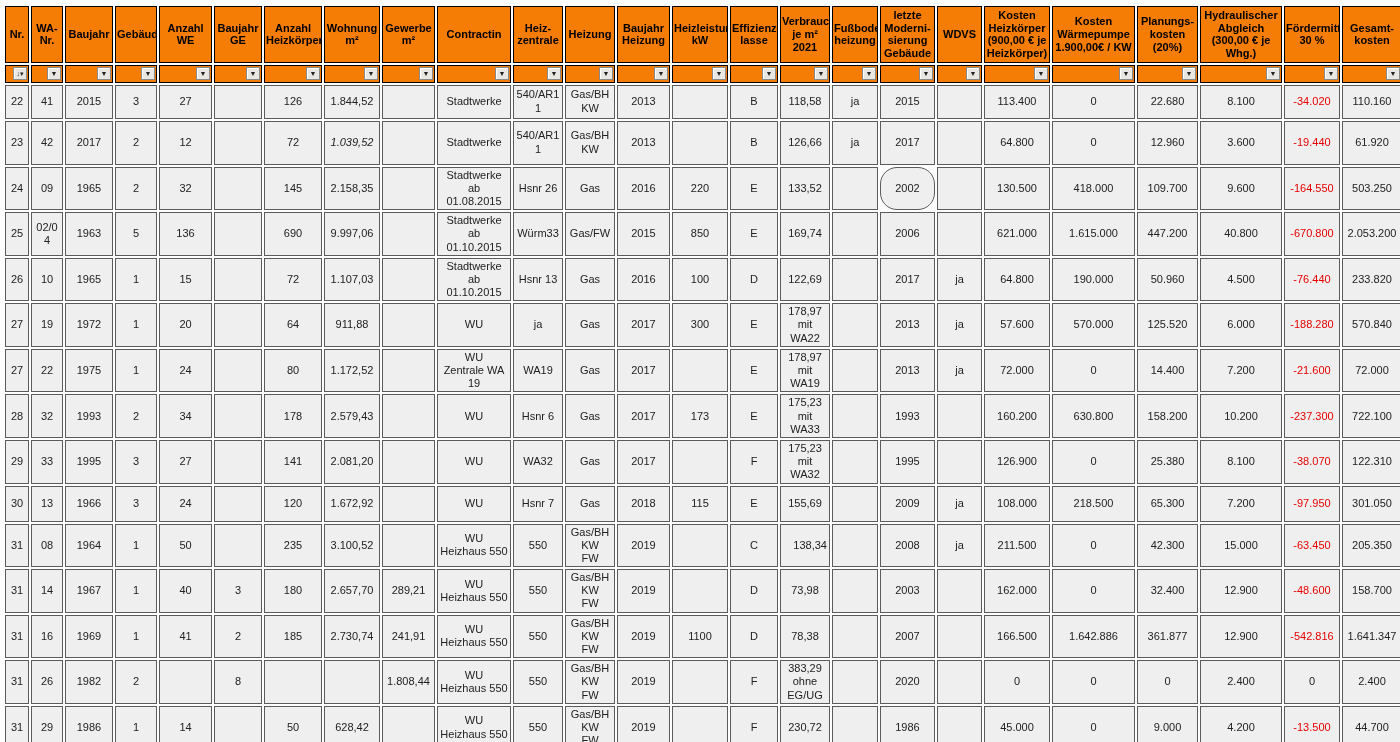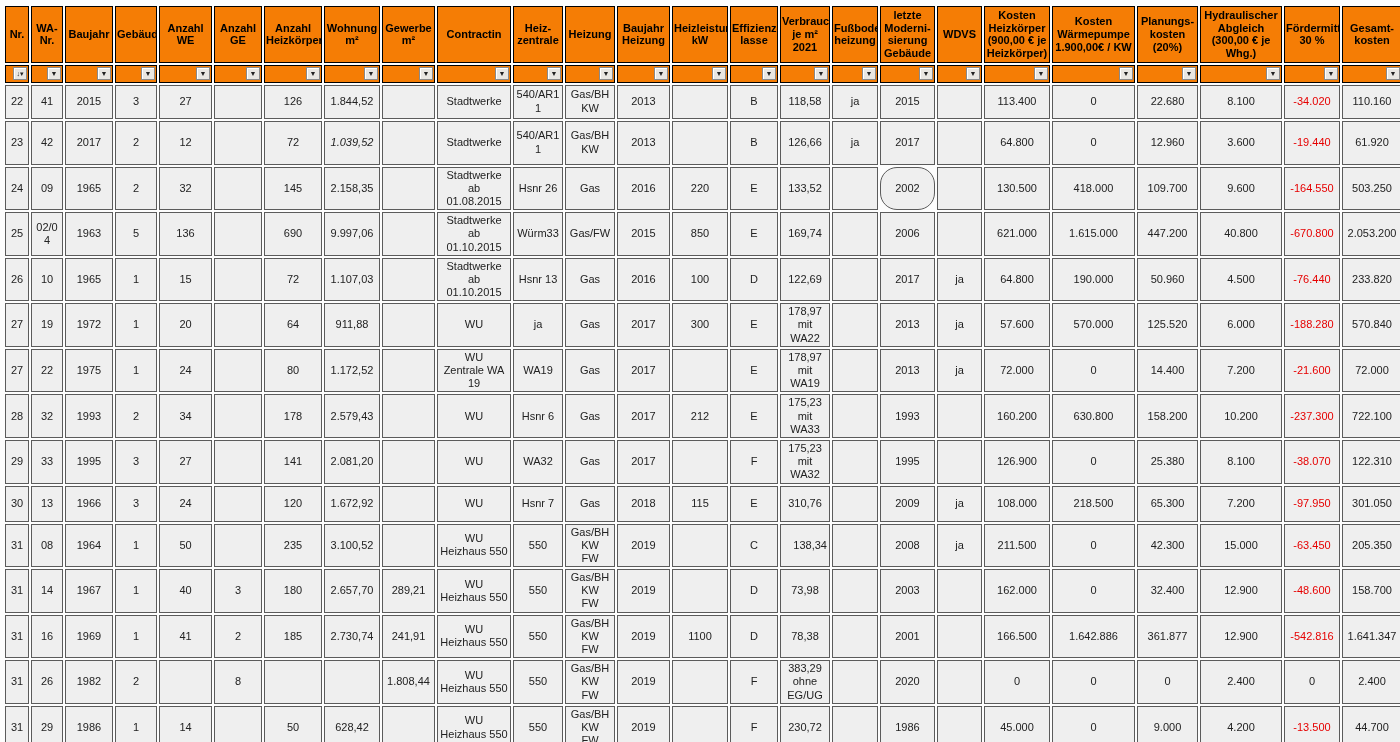--- a/index.html
+++ b/index.html
@@ -61,21 +61,21 @@
         <col style="width: 56px;">
         <col style="width: 60px;">
       </colgroup>
     <thead>
       <tr id="header-row">
           <th class="hdr">Nr.</th>
           <th class="hdr">WA-Nr.</th>
           <th class="hdr">Baujahr</th>
           <th class="hdr">Gebäude</th>
           <th class="hdr">Anzahl WE</th>
-          <th class="hdr">Anzahl GE</th>
+          <th class="hdr">Baujahr GE</th>
           <th class="hdr">Anzahl
 Heizkörper</th>
           <th class="hdr">Wohnung
 m²</th>
           <th class="hdr">Gewerbe
 m²</th>
           <th class="hdr">Contractin</th>
           <th class="hdr">Heiz-
 zentrale</th>
           <th class="hdr">Heizung</th>
@@ -443,21 +443,21 @@
           <td class="cell" style="height: 30px;">2</td>
           <td class="cell" style="height: 30px;">34</td>
           <td class="cell" style="height: 30px;"></td>
           <td class="cell" style="height: 30px;">178</td>
           <td class="cell" style="height: 30px;">2.579,43</td>
           <td class="cell" style="height: 30px;"></td>
           <td class="cell" style="height: 30px;">WU</td>
           <td class="cell" style="height: 30px;">Hsnr 6</td>
           <td class="cell" style="height: 30px;">Gas</td>
           <td class="cell" style="height: 30px;">2017</td>
-          <td class="cell" style="height: 30px;">212</td>
+          <td class="cell" style="height: 30px;">173</td>
           <td class="cell" style="height: 30px;">E</td>
           <td class="cell" style="height: 30px;">175,23 mit
 WA33</td>
           <td class="cell" style="height: 30px;"></td>
           <td class="cell" style="height: 30px;">1993</td>
           <td class="cell" style="height: 30px;"></td>
           <td class="cell" style="height: 30px;">160.200</td>
           <td class="cell" style="height: 30px;">630.800</td>
           <td class="cell" style="height: 30px;">158.200</td>
           <td class="cell" style="height: 30px;">10.200</td>
@@ -501,21 +501,21 @@
           <td class="cell" style="height: 20px;"></td>
           <td class="cell" style="height: 20px;">120</td>
           <td class="cell" style="height: 20px;">1.672,92</td>
           <td class="cell" style="height: 20px;"></td>
           <td class="cell" style="height: 20px;">WU</td>
           <td class="cell" style="height: 20px;">Hsnr 7</td>
           <td class="cell" style="height: 20px;">Gas</td>
           <td class="cell" style="height: 20px;">2018</td>
           <td class="cell" style="height: 36px;">115</td>
           <td class="cell" style="height: 20px;">E</td>
-          <td class="cell" style="height: 20px;">310,76</td>
+          <td class="cell" style="height: 20px;">155,69</td>
           <td class="cell" style="height: 20px;"></td>
           <td class="cell" style="height: 20px;">2009</td>
           <td class="cell" style="height: 20px;">ja</td>
           <td class="cell" style="height: 20px;">108.000</td>
           <td class="cell" style="height: 20px;">218.500</td>
           <td class="cell" style="height: 20px;">65.300</td>
           <td class="cell" style="height: 20px;">7.200</td>
           <td class="cell neg" style="height: 20px;">-97.950</td>
           <td class="cell" style="height: 20px;">301.050</td>
         </tr>
@@ -590,21 +590,21 @@
           <td class="cell" style="height: 30px;">WU
 Heizhaus 550</td>
           <td class="cell" style="height: 30px;">550</td>
           <td class="cell" style="height: 30px;">Gas/BHKW
 FW</td>
           <td class="cell" style="height: 30px;">2019</td>
           <td class="cell" style="height: 30px; margin-top: 31px;">1100</td>
           <td class="cell" style="height: 30px;">D</td>
           <td class="cell" style="height: 30px;">78,38</td>
           <td class="cell" style="height: 30px;"></td>
-          <td class="cell" style="height: 30px;">2001</td>
+          <td class="cell" style="height: 30px;">2007</td>
           <td class="cell" style="height: 30px;"></td>
           <td class="cell" style="height: 30px;">166.500</td>
           <td class="cell" style="height: 30px;">1.642.886</td>
           <td class="cell" style="height: 30px;">361.877</td>
           <td class="cell" style="height: 30px;">12.900</td>
           <td class="cell neg" style="height: 30px;">-542.816</td>
           <td class="cell" style="height: 30px;">1.641.347</td>
         </tr>
         <tr>
           <td class="cell" style="height: 36px;">31</td>

